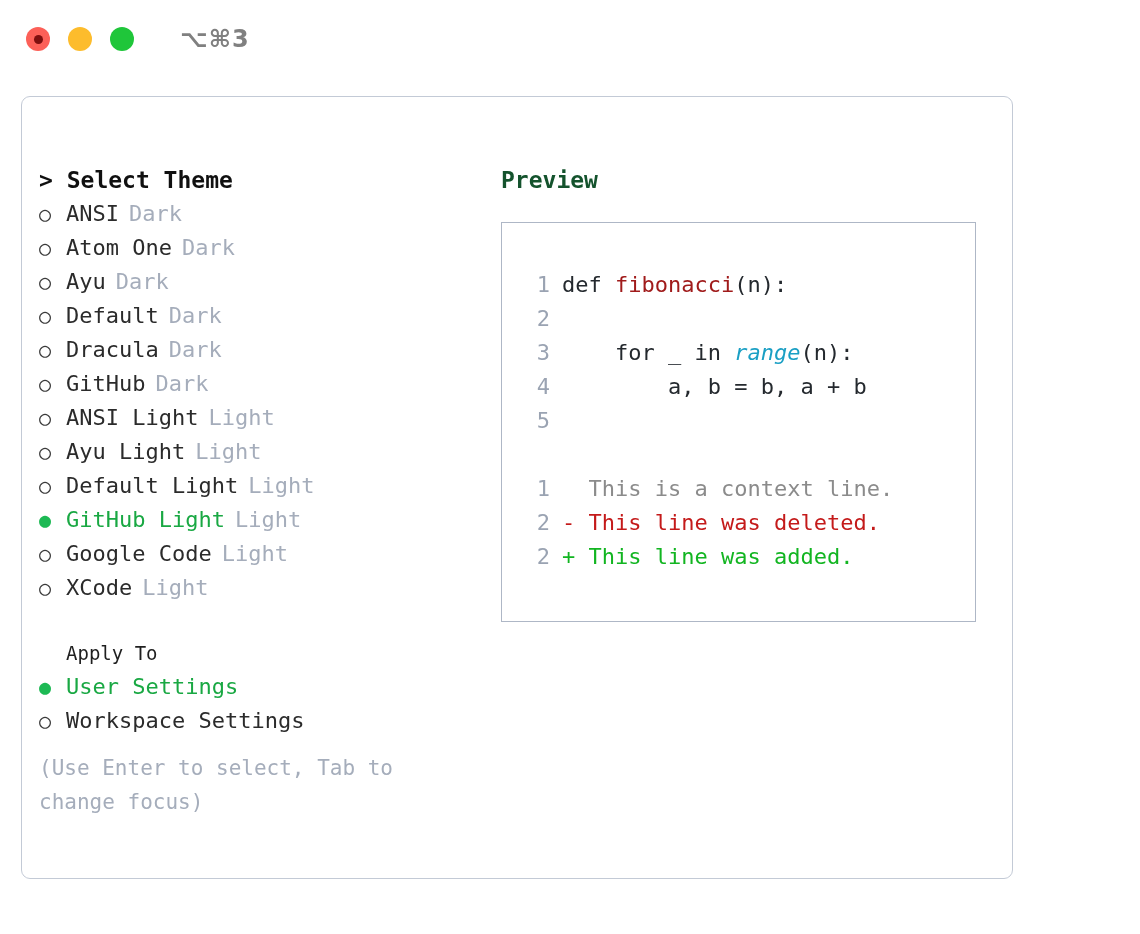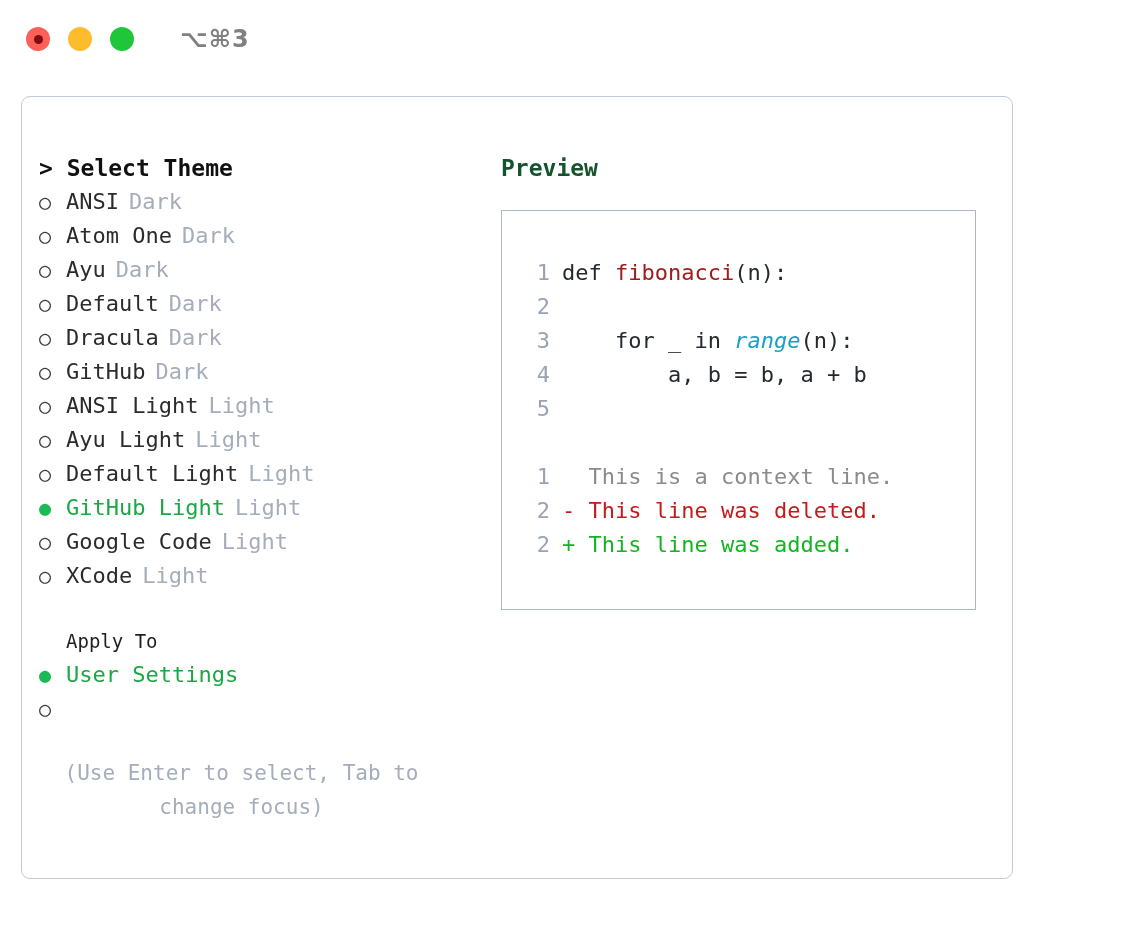--- a/index.html
+++ b/index.html
@@ -77,21 +77,21 @@
     height: 783px;
     box-sizing: border-box;
     border: 1.6px solid #c3cad6;
     border-radius: 9px;
     background: #ffffff;
   }
 
   .columns {
     position: absolute;
     left: 0;
-    top: 0;
+    top: 12px;
     width: 100%;
     height: 100%;
   }
 
   
   .left-col {
     position: absolute;
     left: 17px;
     top: 54px;
     width: 460px;
@@ -134,26 +134,25 @@
     font-size: 19px;
     line-height: 34px;
     color: #1f1f1f;
     padding-left: 27px;
     white-space: pre;
   }
 
   .spacer-lg { height: 31px; }
 
   .hint {
-    margin-top: 30px;
+    margin-top: 13px;
     font-size: 21px;
     line-height: 34px;
     color: #a5adbb;
     width: 405px;
-    text-align: center;
   }
 
   
   .right-col {
     position: absolute;
     left: 479px;
     top: 54px;
     width: 490px;
   }
   .preview-head {
@@ -229,21 +228,21 @@
             <div class="opt-row"><span class="bullet">○</span><span class="opt-label">Ayu Light</span><span class="opt-variant">Light</span></div>
             <div class="opt-row"><span class="bullet">○</span><span class="opt-label">Default Light</span><span class="opt-variant">Light</span></div>
             <div class="opt-row selected"><span class="bullet on">●</span><span class="opt-label">GitHub Light</span><span class="opt-variant">Light</span></div>
             <div class="opt-row"><span class="bullet">○</span><span class="opt-label">Google Code</span><span class="opt-variant">Light</span></div>
             <div class="opt-row"><span class="bullet">○</span><span class="opt-label">XCode</span><span class="opt-variant">Light</span></div>
           </div>
         <div class="spacer-lg"></div>
         <div class="section-head">Apply To</div>
         <div id="apply-list">
             <div class="opt-row selected"><span class="bullet on">●</span><span class="opt-label">User Settings</span></div>
-            <div class="opt-row"><span class="bullet">○</span></div>
+            <div class="opt-row"><span class="bullet">○</span><span class="opt-label">Workspace Settings</span></div>
           </div>
         <div class="hint">(Use Enter to select, Tab to change focus)</div>
       </div>
 
       <div class="right-col">
         <div class="preview-head">Preview</div>
         <div class="preview-box">
           <div id="code-block">
               <div class="code-line"><span class="gutter">1</span><span class="code-text"><span class="tok-plain">def </span><span class="tok-fn">fibonacci</span><span class="tok-plain">(n):</span></span></div>
               <div class="code-line"><span class="gutter">2</span></div>

